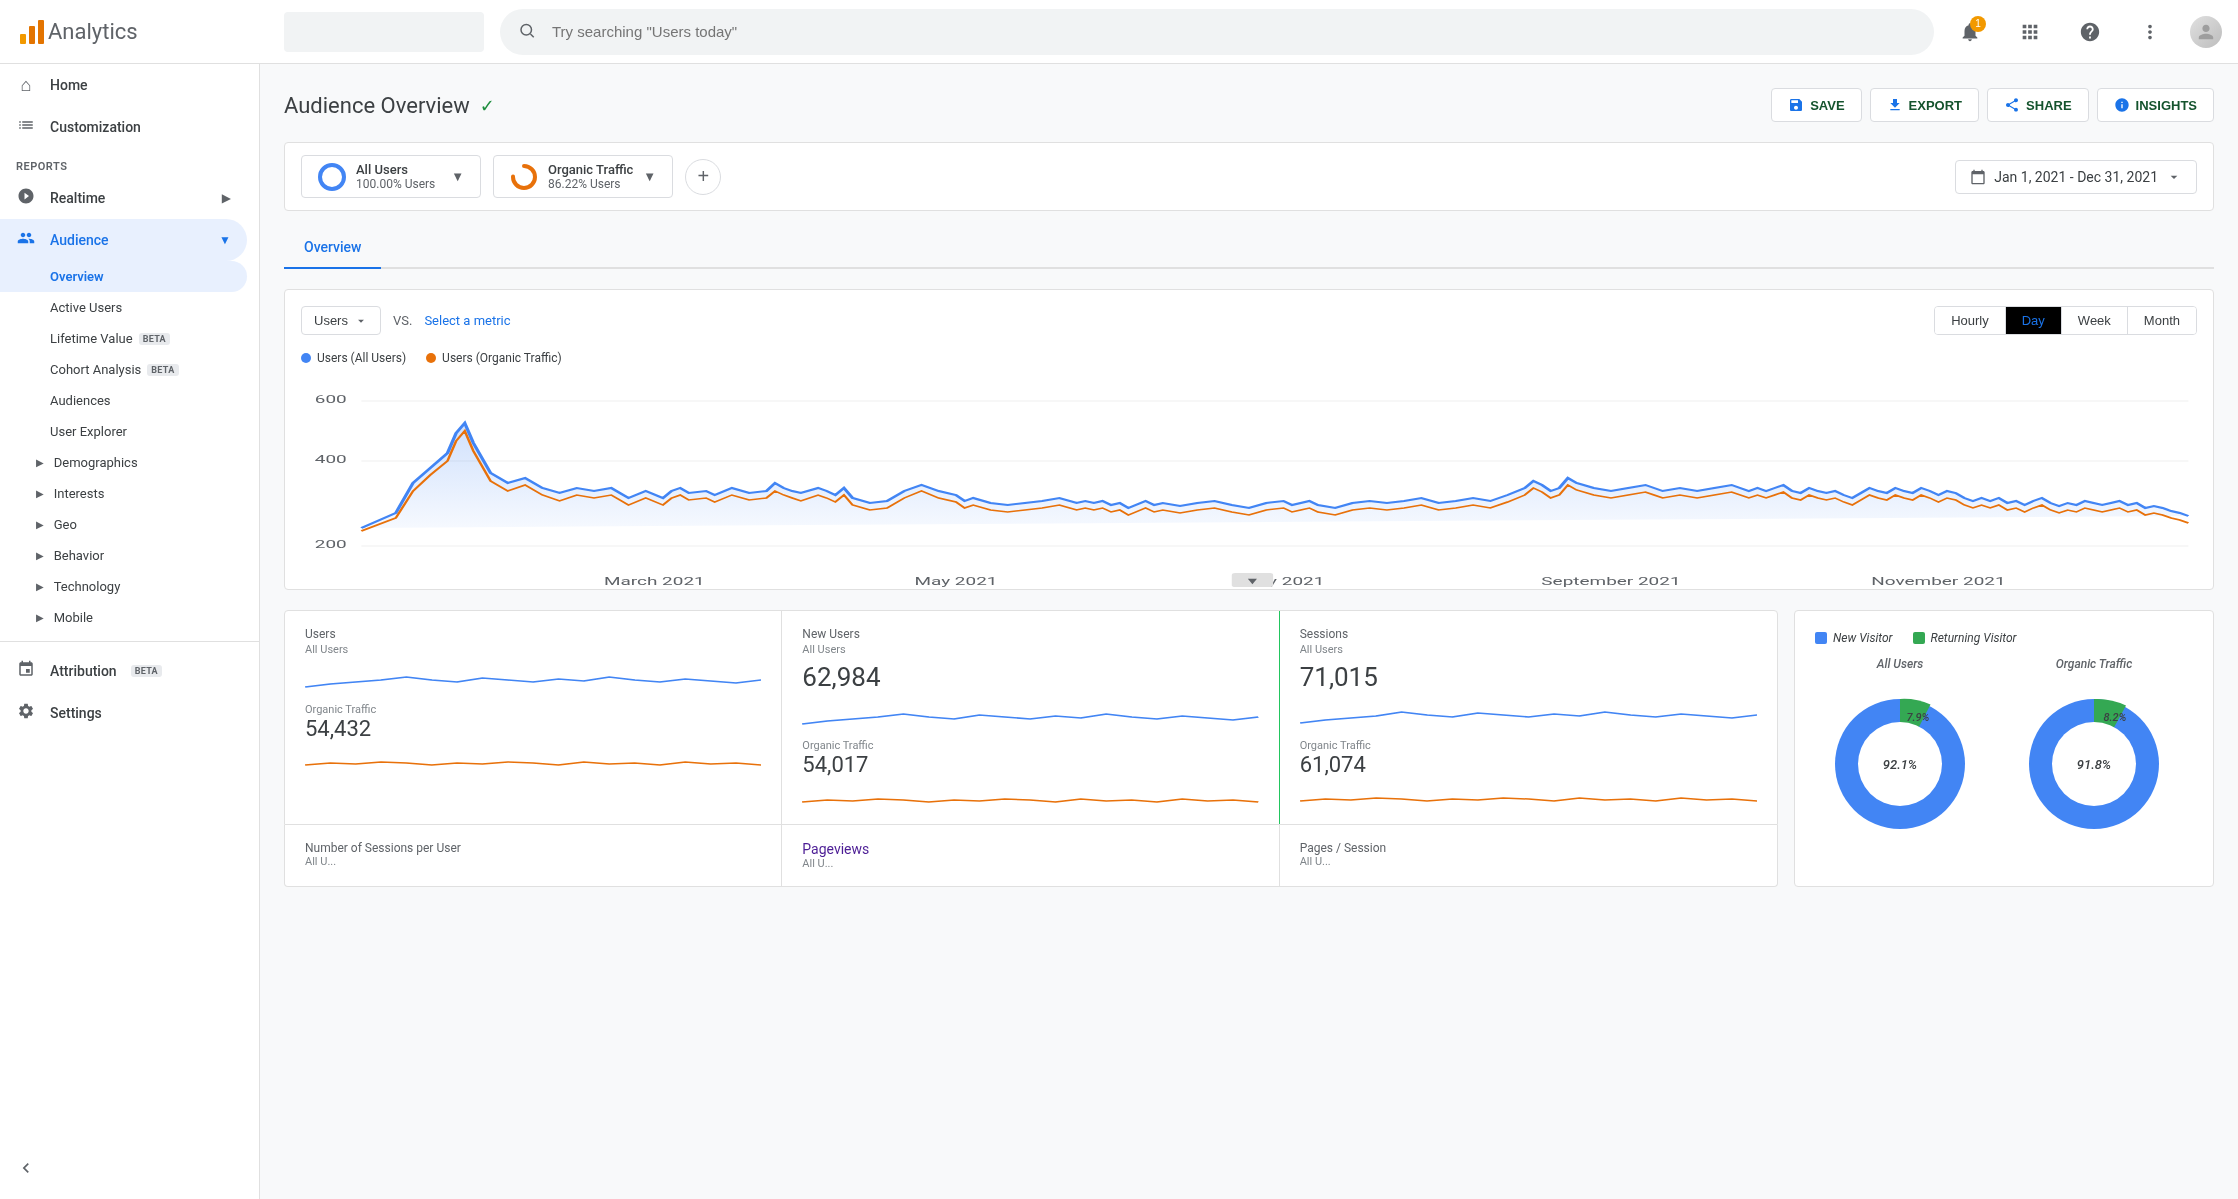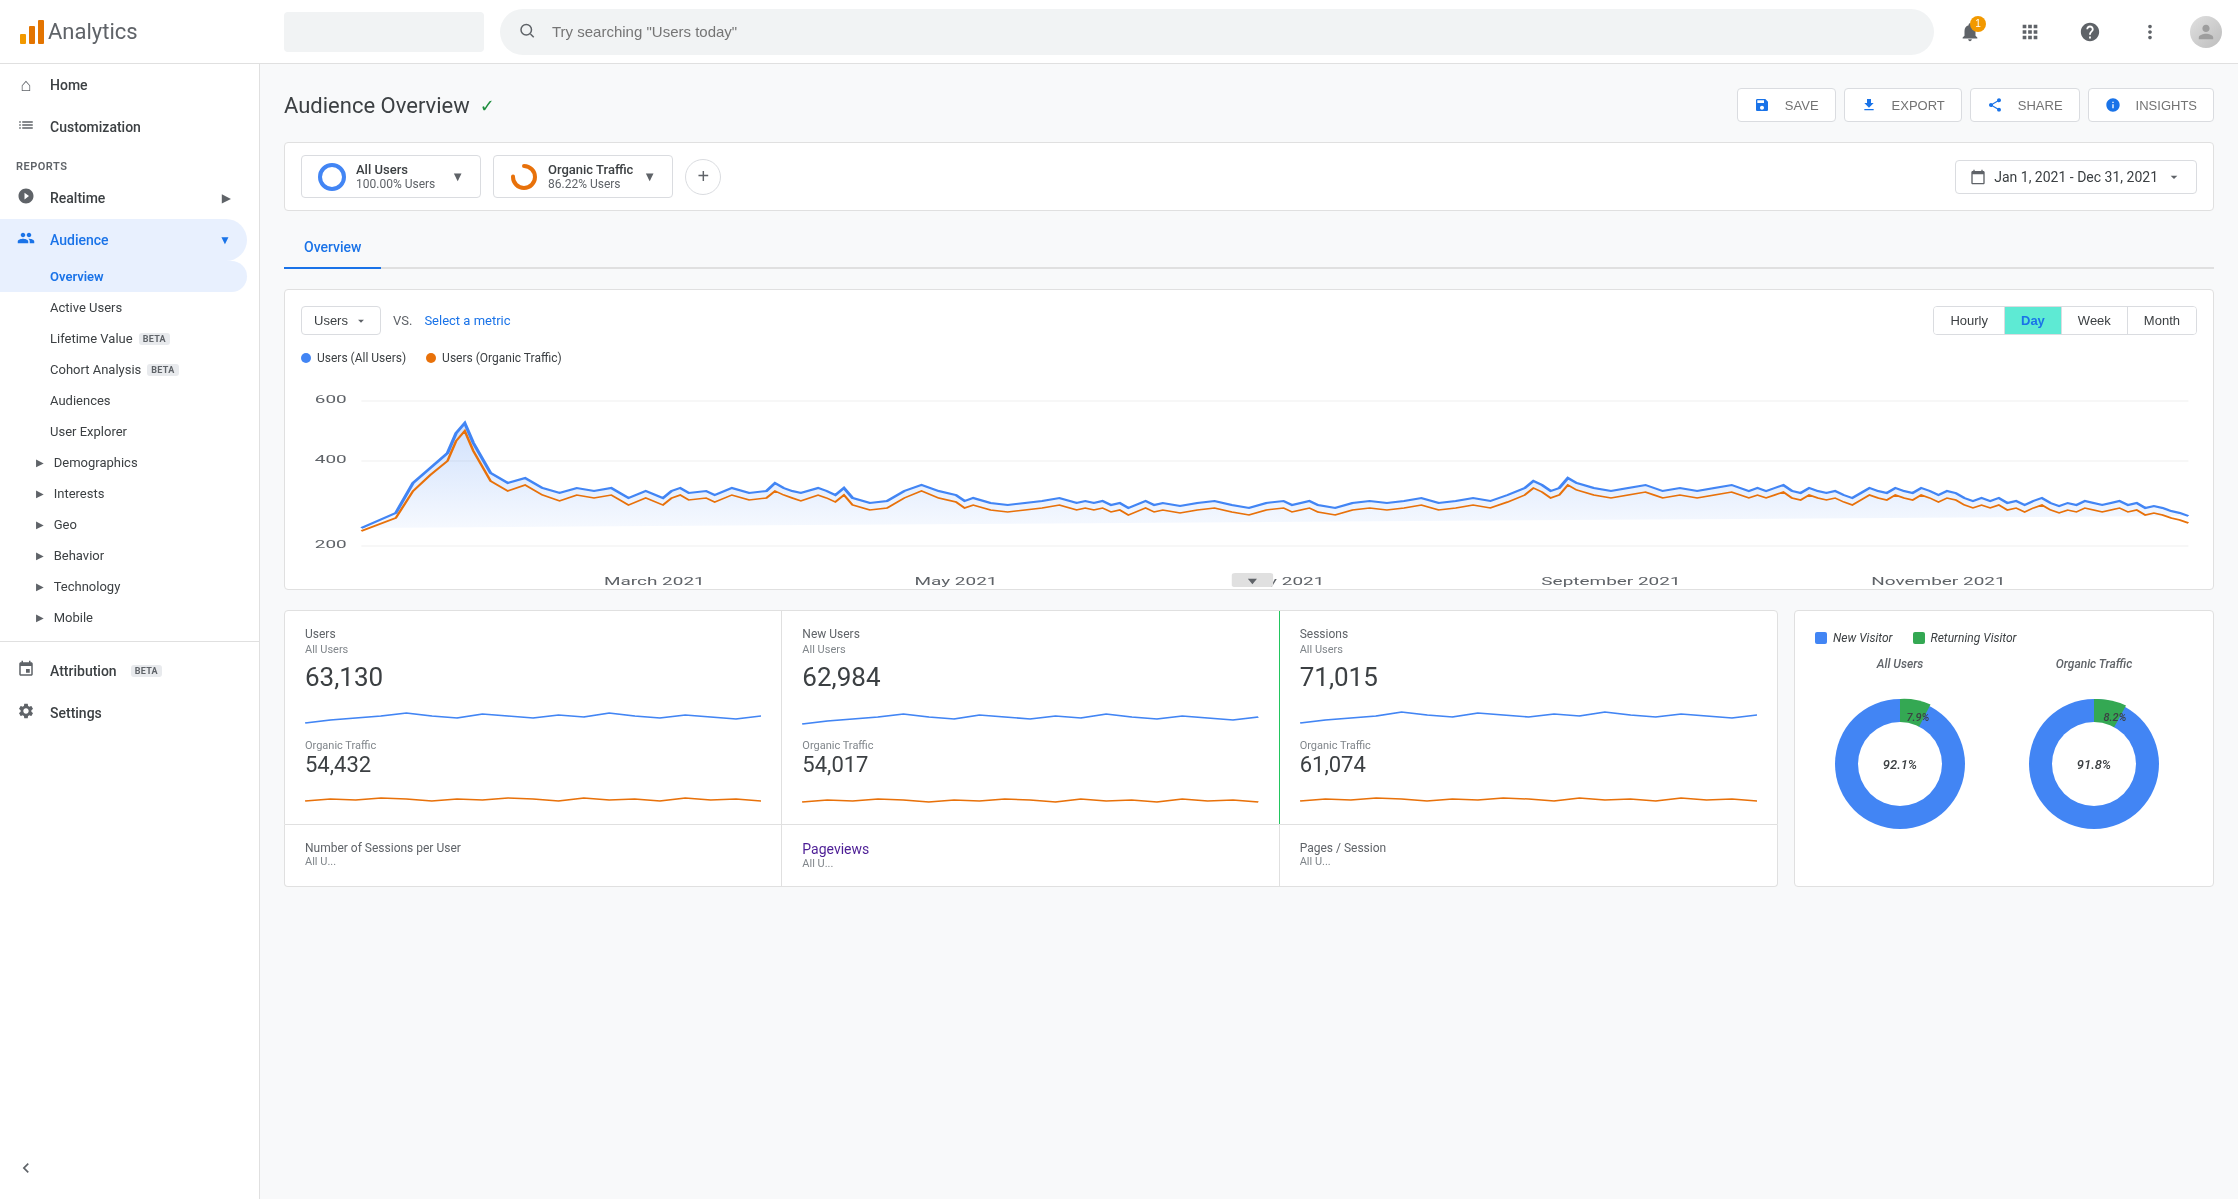--- a/index.html
+++ b/index.html
@@ -216,29 +216,29 @@
       font-size: 18px;
     }
     .page-actions {
       display: flex;
       align-items: center;
       gap: 8px;
     }
     .page-action-btn {
       display: flex;
       align-items: center;
-      gap: 15px;
+      gap: 6px;
       padding: 8px 16px;
       border: 1px solid #dadce0;
       border-radius: 4px;
       background: #fff;
       cursor: pointer;
       font-size: 13px;
-      font-weight: 400;
-      color: #737373;
+      font-weight: 700;
+      color: #14532d;
     }
     .segment-pill {
       display: flex;
       align-items: center;
       gap: 10px;
       padding: 6px 16px;
       border: 1px solid #dadce0;
       border-radius: 4px;
       cursor: pointer;
       font-size: 13px;
@@ -338,21 +338,21 @@
     .time-btn {
       padding: 6px 16px;
       border: none;
       background: #fff;
       cursor: pointer;
       font-size: 13px;
       color: #3c4043;
       border-right: 1px solid #dadce0;
     }
     .time-btn:last-child { border-right: none; }
-    .time-btn.active { background: #5eead4; color: #1a73e8; font-weight: 700; }
+    .time-btn.active { background: #000000; color: #1a73e8; font-weight: 400; }
 
     
     .chart-legend {
       display: flex;
       gap: 20px;
       margin-bottom: 8px;
     }
     .legend-item {
       display: flex;
       align-items: center;
@@ -724,21 +724,20 @@
   </div>
 
   <div class="metrics-and-pie">
     <div class="metrics-left">
 
       <div style="display:grid;grid-template-columns:1fr 1fr 1fr;border:1px solid #e0e0e0;border-radius:4px 4px 0 0;background:#fff;margin-bottom:0;">
 
         <div style="padding:16px 20px;border-right:1px solid #e0e0e0;">
           <div style="font-size:12px;color:#5f6368;margin-bottom:2px;">Users</div>
           <div style="font-size:11px;color:#80868b;margin-bottom:6px;">All Users</div>
-          <div style="font-size:26px;font-weight:400;color:#3c4043;margin-bottom:6px;">63,130</div>
           <svg width="100%" height="30" viewBox="0 0 180 30" preserveAspectRatio="none">
             <polyline points="0,25 10,22 20,20 30,18 40,15 50,18 60,20 70,16 80,18 90,20 100,17 110,19 120,15 130,18 140,20 150,17 160,19 170,21 180,18" fill="none" stroke="#4285f4" stroke-width="1.5"></polyline>
           </svg>
           <div style="font-size:11px;color:#80868b;margin-top:8px;">Organic Traffic</div>
           <div style="font-size:22px;font-weight:400;color:#3c4043;margin-bottom:4px;">54,432</div>
           <svg width="100%" height="24" viewBox="0 0 180 24" preserveAspectRatio="none">
             <polyline points="0,20 10,18 20,19 30,17 40,18 50,20 60,18 70,19 80,17 90,18 100,20 110,17 120,19 130,18 140,20 150,17 160,19 170,18 180,20" fill="none" stroke="#e8710a" stroke-width="1.5"></polyline>
           </svg>
         </div>
 

